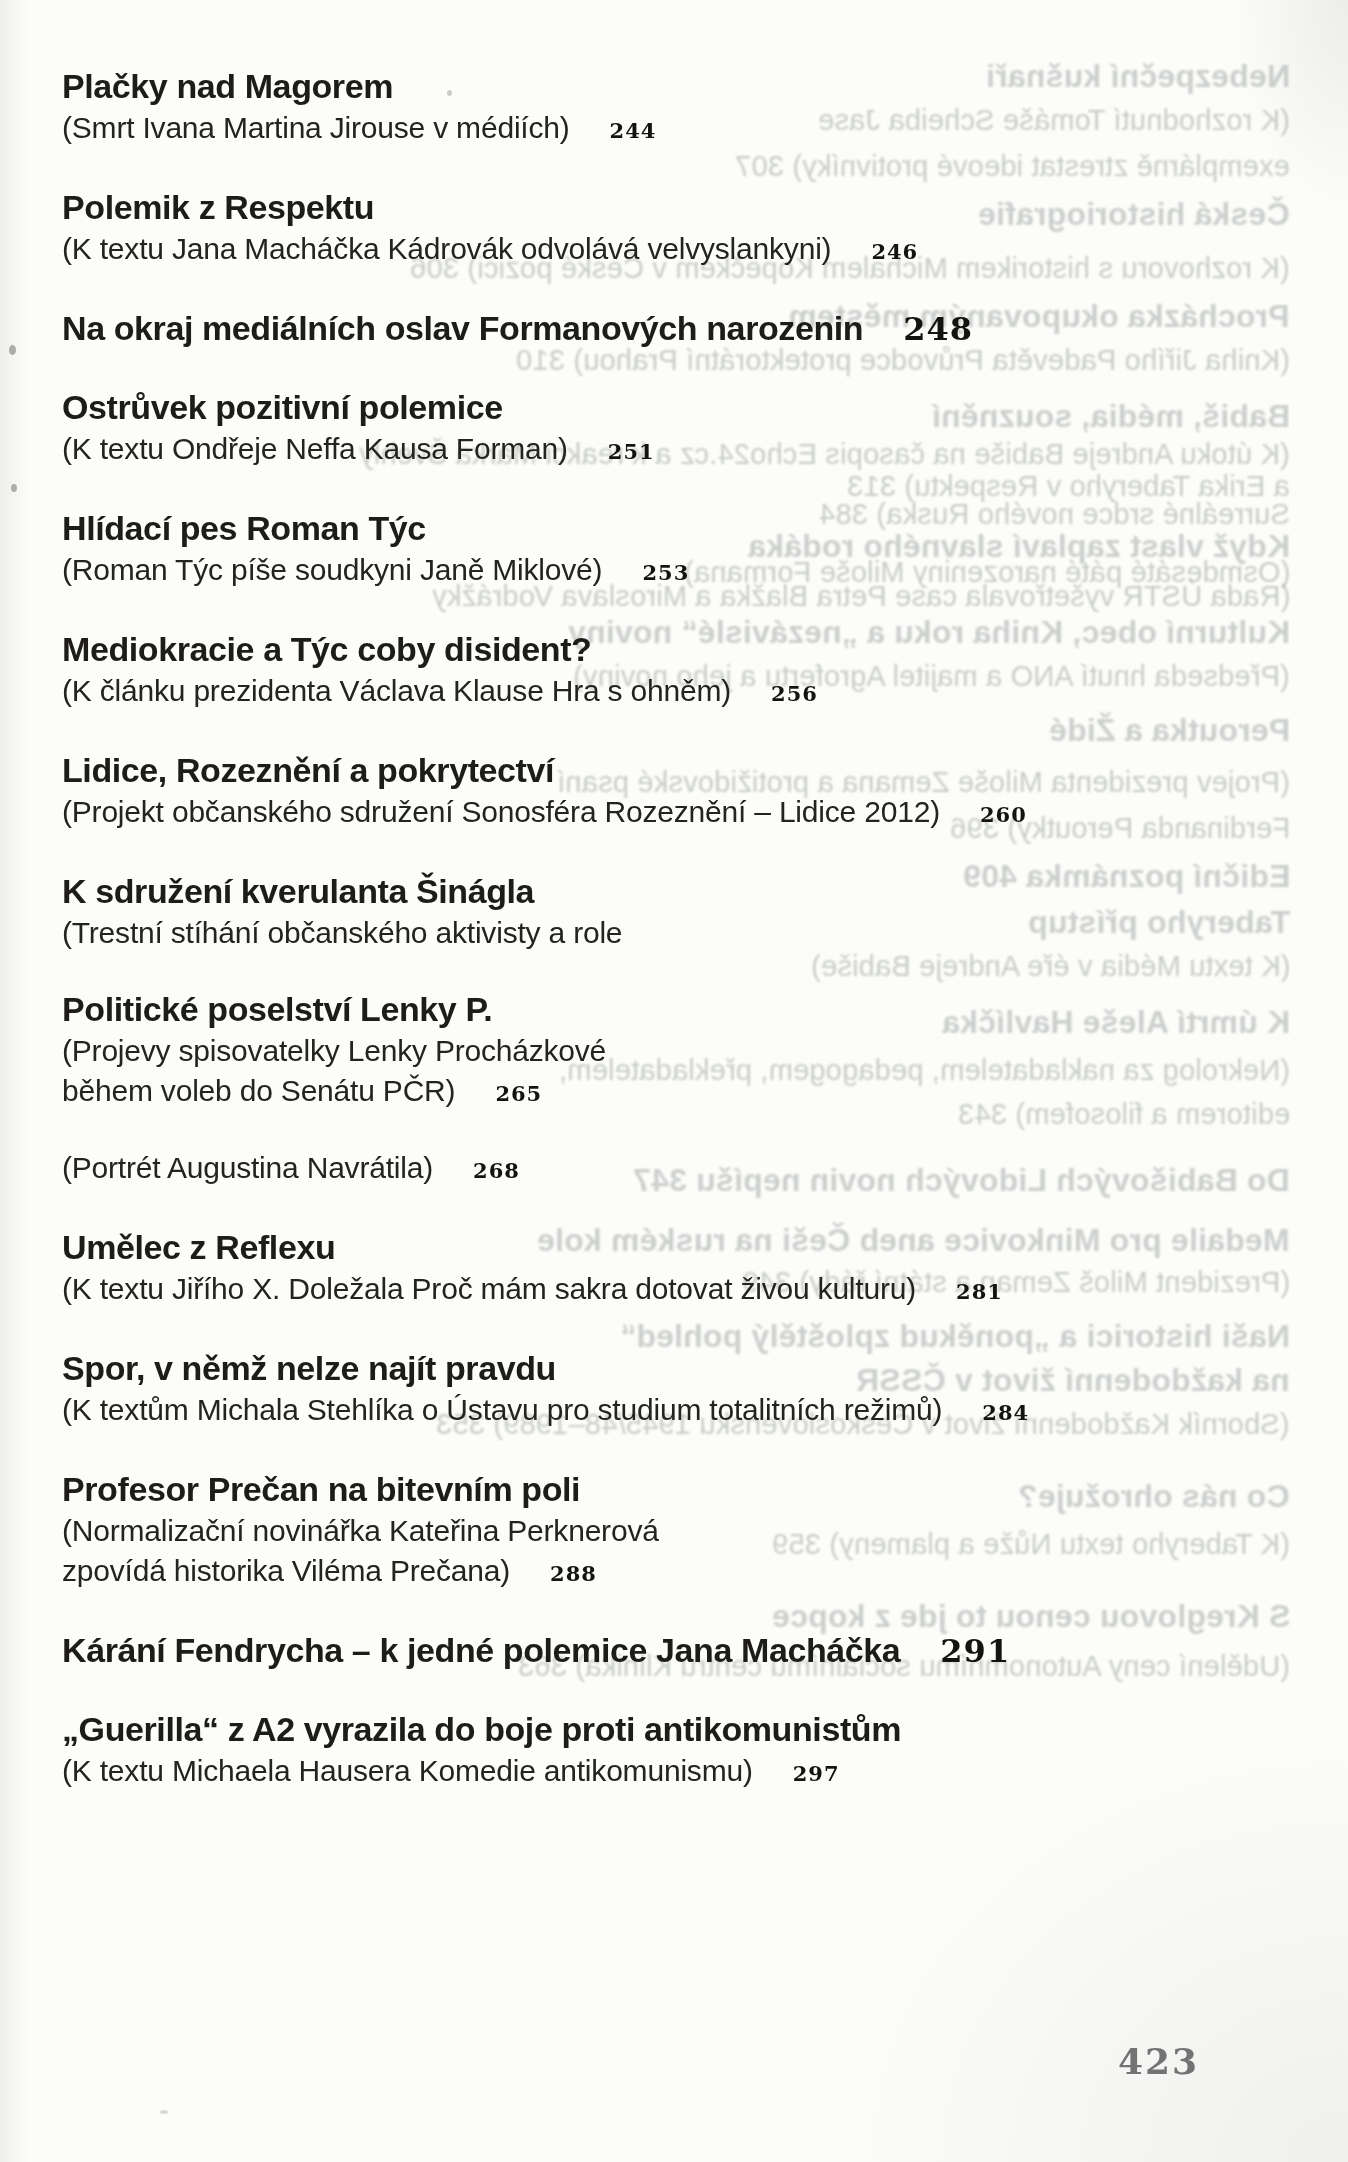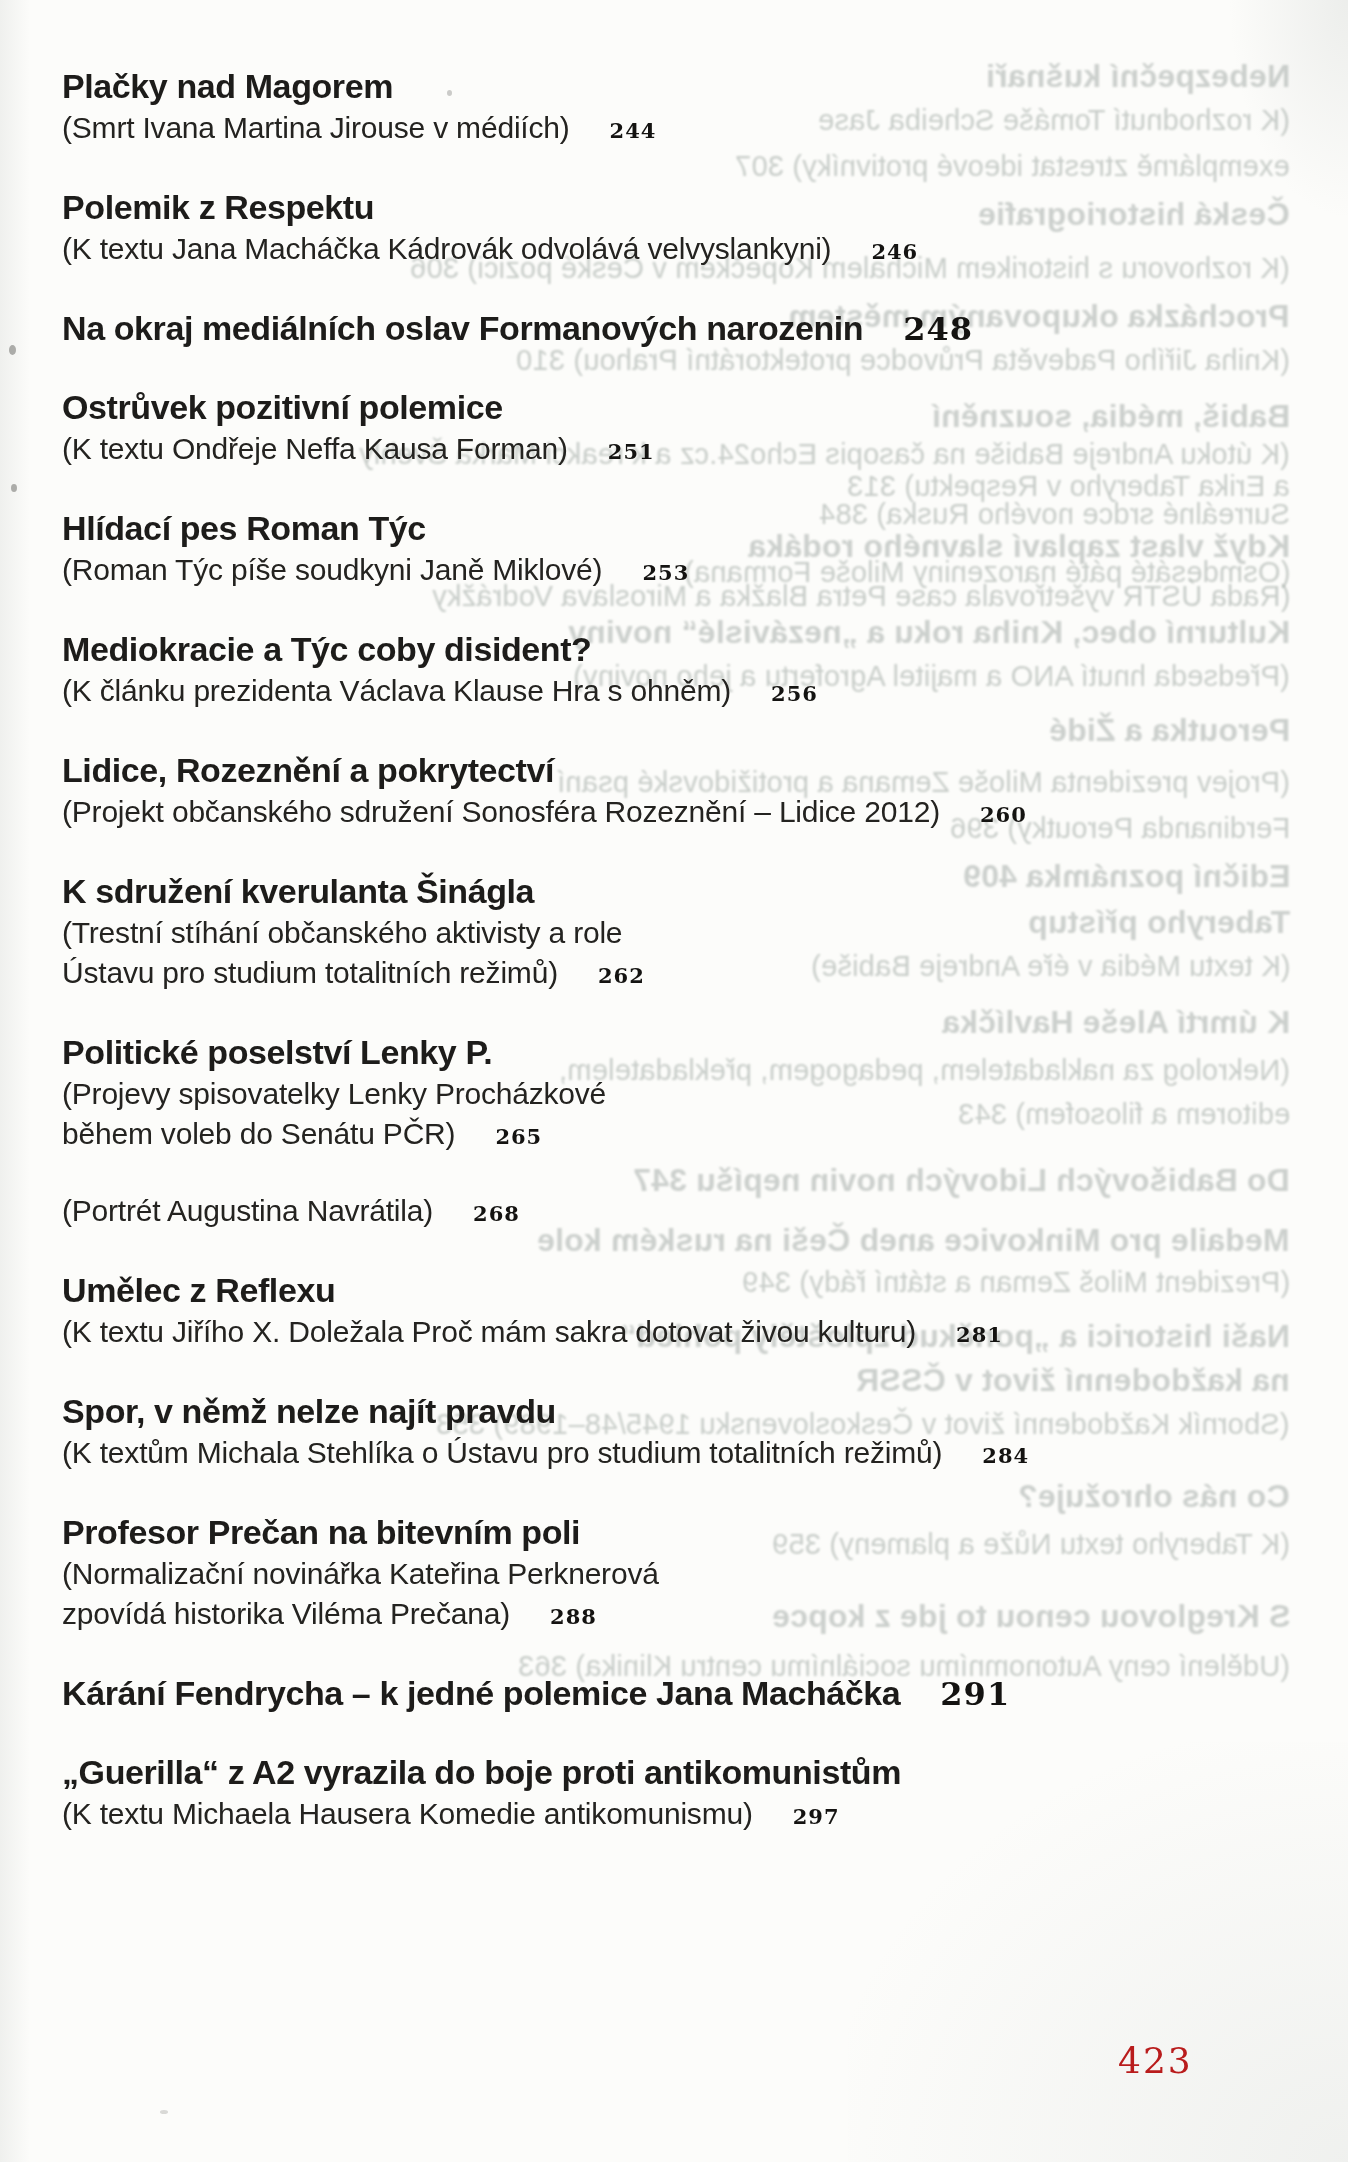--- a/index.html
+++ b/index.html
@@ -40,22 +40,22 @@
     line-height:40px;letter-spacing:-.2px;
   }
   .pg{
     font-family:"DejaVu Serif",serif;font-weight:700;color:#141311;
     font-size:21px;margin-left:40px;letter-spacing:1px;
   }
   .entry-title .pg{font-size:32px;}
 
   #footer-pg{
     position:absolute;left:1118px;top:2040px;
-    font-family:"DejaVu Serif",serif;font-weight:400;
-    font-size:36px;color:#b91c1c;letter-spacing:2px;
+    font-family:"DejaVu Serif",serif;font-weight:700;
+    font-size:36px;color:#737373;letter-spacing:2px;
   }
 
   .speck{position:absolute;background:#6f6f6c;border-radius:50%;opacity:.55;}
 </style>
 </head>
 <body>
 
 <div class="scan-shade" id="shade-topright"></div>
 <div class="scan-shade" id="shade-bottomright"></div>
 <div class="scan-shade" id="shade-left"></div>
@@ -126,21 +126,20 @@
       <div class="entry-title"><span>Mediokracie a Týc coby disident?</span></div>
       <div class="entry-sub"><span>(K článku prezidenta Václava Klause Hra s ohněm)</span><span class="pg">256</span></div>
     </div>
     <div class="toc-entry">
       <div class="entry-title"><span>Lidice, Rozeznění a pokrytectví</span></div>
       <div class="entry-sub"><span>(Projekt občanského sdružení Sonosféra Rozeznění – Lidice 2012)</span><span class="pg">260</span></div>
     </div>
     <div class="toc-entry">
       <div class="entry-title"><span>K sdružení kverulanta Šinágla</span></div>
       <div class="entry-sub"><span>(Trestní stíhání občanského aktivisty a role</span></div>
-      <div class="entry-sub"><span>Ústavu pro studium totalitních režimů)</span><span class="pg">262</span></div>
     </div>
     <div class="toc-entry">
       <div class="entry-title"><span>Politické poselství Lenky P.</span></div>
       <div class="entry-sub"><span>(Projevy spisovatelky Lenky Procházkové</span></div>
       <div class="entry-sub"><span>během voleb do Senátu PČR)</span><span class="pg">265</span></div>
     </div>
     <div class="toc-entry">
       <div class="entry-sub"><span>(Portrét Augustina Navrátila)</span><span class="pg">268</span></div>
     </div>
     <div class="toc-entry">

